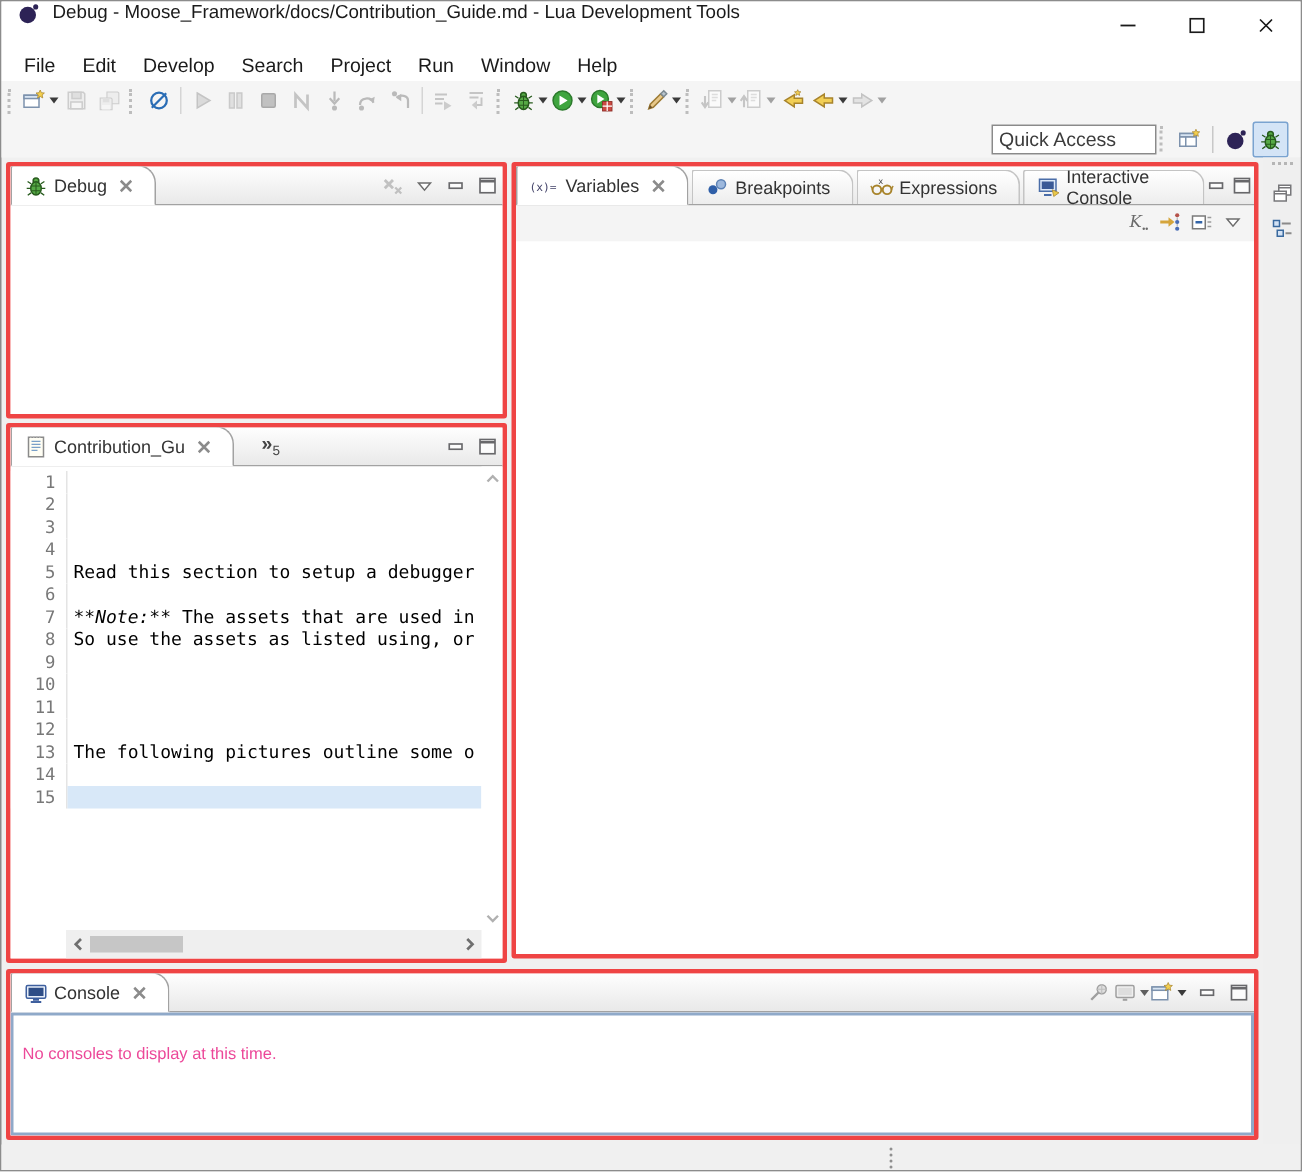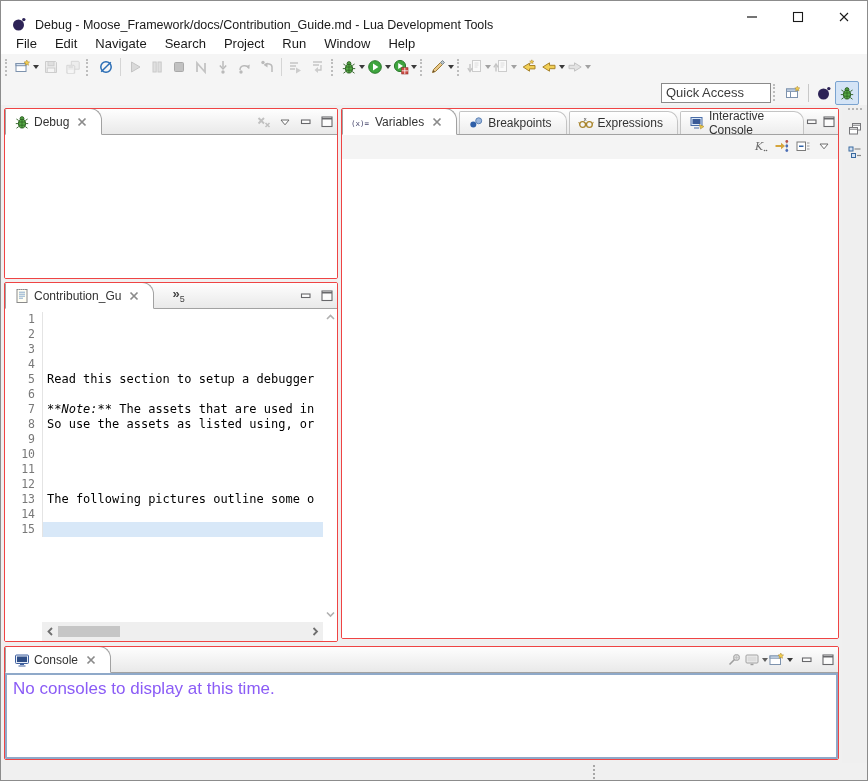--- a/index.html
+++ b/index.html
@@ -1,20 +1,20 @@
 <!DOCTYPE html>
 <html style="--heading-color: #2d7d2d; --current-line: #d8e8f8; --ln-color: #787878;"><head>
 <meta charset="utf-8">
 <style>
   html,body{margin:0;padding:0;}
   body{width:868px;height:781px;font-family:"Liberation Sans",sans-serif;background:#f0f0f0;overflow:hidden;}
   .window{position:relative;width:866px;height:779px;border:1px solid #8c8c8c;background:#f0f0f0;}
 
   
-  .titlebar{position:absolute;left:0;top:0;width:100%;height:31px;background:#fff;display:flex;align-items:flex-end;}
+  .titlebar{position:absolute;left:0;top:0;width:100%;height:31px;background:#fff;display:flex;align-items:flex-start;}
   .titlebar .app{margin-left:10px;}
   .title{margin-left:8px;font-size:12.5px;color:#1a1a1a;white-space:nowrap;}
   .wbtns{margin-left:auto;display:flex;height:31px;}
   .wbtn{width:46px;height:31px;display:flex;align-items:center;justify-content:center;}
 
   
   .menubar{position:absolute;left:0;top:31px;width:100%;height:22px;background:#fff;display:flex;align-items:center;padding-left:6px;box-sizing:border-box;}
   .menu-item{font-size:13px;color:#1a1a1a;padding:2px 9px;cursor:default;}
 
   
@@ -25,21 +25,21 @@
   .tb-btn.disabled{filter:grayscale(1) opacity(.45);}
   .tb-btn.active{background:#d4e4f6;border:1px solid #7aa3d0;}
   .dd{width:0;height:0;border-left:3px solid transparent;border-right:3px solid transparent;border-top:4px solid #3a3a3a;margin-left:2px;}
   .tb-sep{width:1px;height:18px;background:#d5d5d5;margin:0 3px;flex:none;}
   .tb-handle{width:3px;height:17px;border-left:2px dotted #bdbdbd;margin:0 4px 0 2px;flex:none;}
   .qa{width:100px;height:16px;border:1px solid #8a8a8a;background:#fff;font-size:13px;color:#333;padding:1px 4px;font-family:"Liberation Sans",sans-serif;}
   .qa::placeholder{color:#3c3c3c;opacity:1;}
   .vsep{width:1px;height:18px;background:#c8c8c8;margin:0 4px;}
 
   
-  .panel{position:absolute;background:#fff;border:1px solid #ef4444;border-radius:2px;box-sizing:border-box;overflow:hidden;}
+  .panel{position:absolute;background:#fff;border:3px solid #ef4444;border-radius:2px;box-sizing:border-box;overflow:hidden;}
   .tabrow{height:25px;background:linear-gradient(#fefefe,#e9e9e9);border-bottom:1px solid #a2a2a2;display:flex;align-items:flex-end;}
   .tab{display:inline-flex;align-items:center;gap:4px;padding:0 8px;height:24px;font-size:12px;color:#333;position:relative;}
   .tab.active{background:#fff;border:1px solid #a2a2a2;border-bottom:1px solid #fff;border-radius:2px 12px 0 0;margin-bottom:-1px;height:25px;z-index:2;padding-right:12px;}
   .tab.inactive{border:1px solid #c4c4c4;border-bottom:none;border-radius:2px 10px 0 0;background:linear-gradient(#fff,#ededed);height:22px;margin-left:2px;padding-right:14px;}
   .tab .ic{display:inline-flex;}
   .tab .close{margin-left:2px;}
   .tabrow-spacer{flex:1;}
   .mini-btn{display:inline-flex;align-items:center;justify-content:center;width:21px;height:21px;margin-bottom:2px;}
   .mini-btn.disabled{filter:grayscale(1) opacity(.8);}
   .panel-content{background:#fff;width:100%;height:100%;}
@@ -59,21 +59,21 @@
   .ed-line.current .code{background:var(--current-line,#d8e8f8);}
   .seg-heading{color:var(--heading-color,#2d7d2d);font-weight:bold;}
   .seg-italic{font-style:italic;}
   .ed-vscroll{position:absolute;right:0;top:0;width:14px;bottom:19px;background:#fff;display:flex;flex-direction:column;justify-content:space-between;align-items:center;padding:3px 0;box-sizing:border-box;}
   .ed-hscroll{position:absolute;left:37px;right:14px;bottom:0;height:19px;background:#efefef;display:flex;align-items:center;padding:0 3px;box-sizing:border-box;}
   .hthumb{width:62px;height:11px;background:#c6c6c6;margin-left:3px;}
   .hspacer{flex:1;}
 
   
   .console-content{position:absolute;left:0;top:26px;right:0;bottom:0;background:#fff;border:2px solid #8fa9c9;box-sizing:border-box;}
-  .console-msg{font-size:17px;color:#8b5cf6;padding:4px 6px;}
+  .console-msg{font-size:11px;color:#ec4899;padding:20px 6px;}
 
   
   .edgebar{position:absolute;background:#efefef;display:flex;flex-direction:column;align-items:center;padding-top:3px;box-sizing:border-box;}
   .edge-handle{width:14px;height:3px;border-top:2px dotted #b5b5b5;margin-bottom:5px;}
   .edge-btn{width:22px;height:22px;display:flex;align-items:center;justify-content:center;margin-bottom:2px;}
 
   
   .statusbar{position:absolute;left:0;top:762px;width:100%;height:17px;background:#f0f0f0;}
   .drag-dots{position:absolute;left:592px;top:2px;display:flex;flex-direction:column;gap:2px;}
   .drag-dots i{width:2px;height:2px;background:#8f8f8f;border-radius:50%;}
@@ -114,21 +114,21 @@
               <path d="M4 4l8 8M12 4l-8 8" stroke="#1a1a1a" stroke-width="1.1"></path>
             </svg>
           </span>
         </div>
     </div>
   </div>
 
   <div class="menubar">
       <span class="menu-item">File</span>
       <span class="menu-item">Edit</span>
-      <span class="menu-item">Navigate</span>
+      <span class="menu-item">Develop</span>
       <span class="menu-item">Search</span>
       <span class="menu-item">Project</span>
       <span class="menu-item">Run</span>
       <span class="menu-item">Window</span>
       <span class="menu-item">Help</span>
     </div>
 
   <div class="tb-row1">
       <span class="tb-handle"></span>
       <span class="tb-btn">

